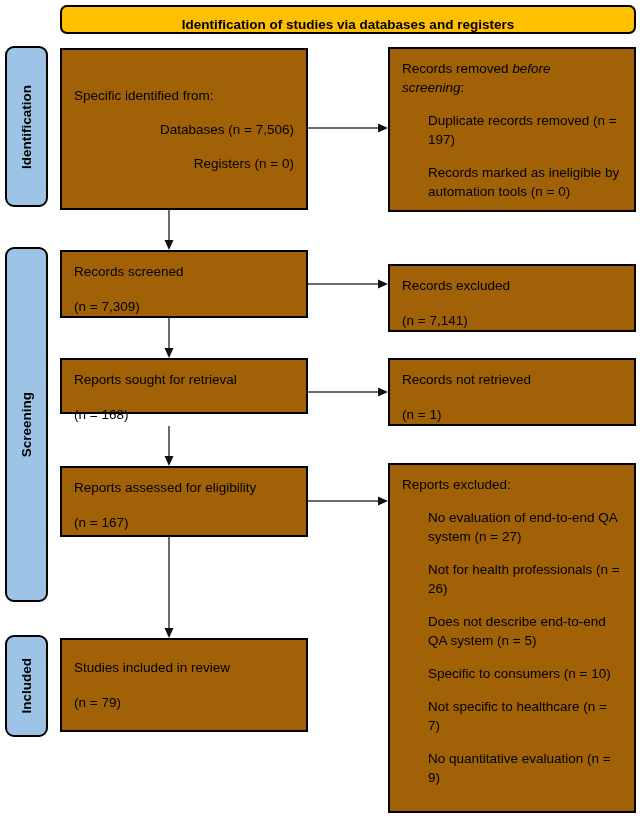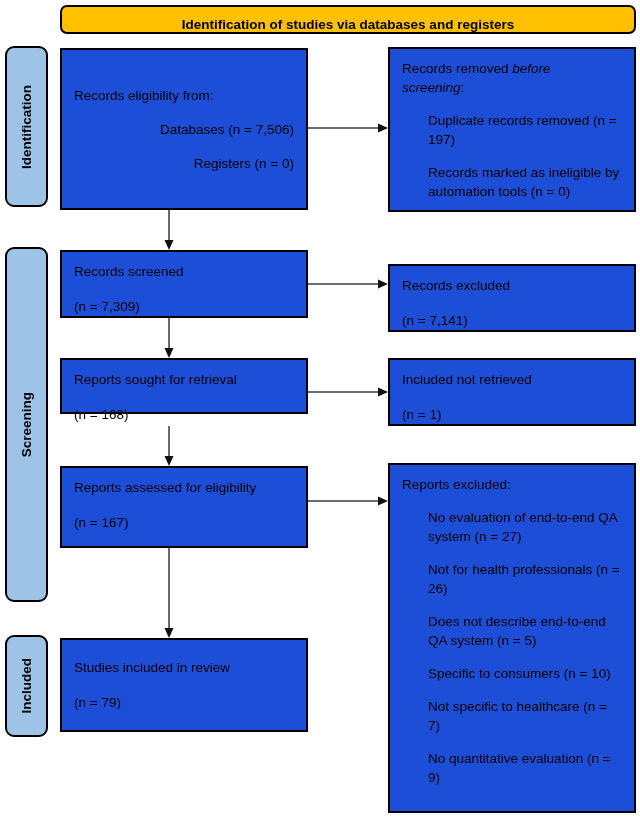--- a/index.html
+++ b/index.html
@@ -19,37 +19,37 @@
     background:#9DC3E6; border:2px solid #000; border-radius:9px;
     box-sizing:border-box; display:flex; align-items:center; justify-content:center;
     font-weight:bold;
   }
   .stage .vtext { writing-mode:vertical-rl; transform:rotate(180deg); white-space:nowrap; }
   #stage-identification { top:46px;  height:161px; }
   #stage-screening      { top:247px; height:355px; }
   #stage-included       { top:635px; height:102px; }
 
   .box {
-    position:absolute; background:#1d4ed8; border:2px solid #000;
+    position:absolute; background:#a16207; border:2px solid #000;
     box-sizing:border-box; padding:10px 12px; line-height:19px; z-index:2;
   }
   .box p { margin:0; }
   .box .item { margin:14px 0 0 26px; }
   .col-l { left:60px;  width:248px; }
   .col-r { left:388px; width:248px; }
 
   #box-identified { top:48px;  height:162px; padding-top:36px; }
   #box-identified .item { margin-top:15px;text-align:right; }
   #box-removed    { top:47px;  height:165px; }
   #box-removed .title { max-width:180px; }
   #box-screened   { top:250px; height:68px; }
   #box-excluded   { top:250px; height:68px;margin-top:14px; }
   #box-sought     { top:358px; height:56px; }
   #box-notret     { top:358px; height:68px; }
-  #box-assessed   { top:466px; height:82px; }
+  #box-assessed   { top:466px; height:71px; }
   #box-repexcl    { top:463px; height:350px; }
   #box-included   { top:638px; height:94px; padding-top:18px; }
   .count { margin-top:16px !important; }
   .it { font-style:italic; }
 
   svg.arrows { position:absolute; left:0; top:0; z-index:1; }
 </style>
 </head>
 <body>
 
@@ -98,21 +98,21 @@
       <line x1="308" y1="501" x2="379" y2="501"></line>
       <polygon points="388,501 378,496.5 378,505.5" fill="#111" stroke="none"></polygon>
     </g>
     <g stroke="#3a3a3a" stroke-width="1.5">
       <line x1="169" y1="537" x2="169" y2="629"></line>
       <polygon points="169,638 164.5,628 173.5,628" fill="#111" stroke="none"></polygon>
     </g>
   </svg>
 
   <div class="box col-l" id="box-identified">
-    <p class="title">Records eligibility from:</p>
+    <p class="title">Specific identified from:</p>
     <p class="item">Databases (n = 7,506)</p>
     <p class="item">Registers (n = 0)</p>
   </div>
 
   <div class="box col-r" id="box-removed">
     <p class="title"><span>Records removed </span><span class="it">before screening</span><span>:</span></p>
     <p class="item">Duplicate records removed (n = 197)</p>
     <p class="item">Records marked as ineligible by automation tools (n = 0)</p>
   </div>
 
@@ -125,21 +125,21 @@
     <p class="title">Records excluded</p>
     <p class="count">(n = 7,141)</p>
   </div>
 
   <div class="box col-l" id="box-sought">
     <p class="title">Reports sought for retrieval</p>
     <p class="count">(n = 168)</p>
   </div>
 
   <div class="box col-r" id="box-notret">
-    <p class="title">Included not retrieved</p>
+    <p class="title">Records not retrieved</p>
     <p class="count">(n = 1)</p>
   </div>
 
   <div class="box col-l" id="box-assessed">
     <p class="title">Reports assessed for eligibility</p>
     <p class="count">(n = 167)</p>
   </div>
 
   <div class="box col-r" id="box-repexcl">
     <p class="title">Reports excluded:</p>

